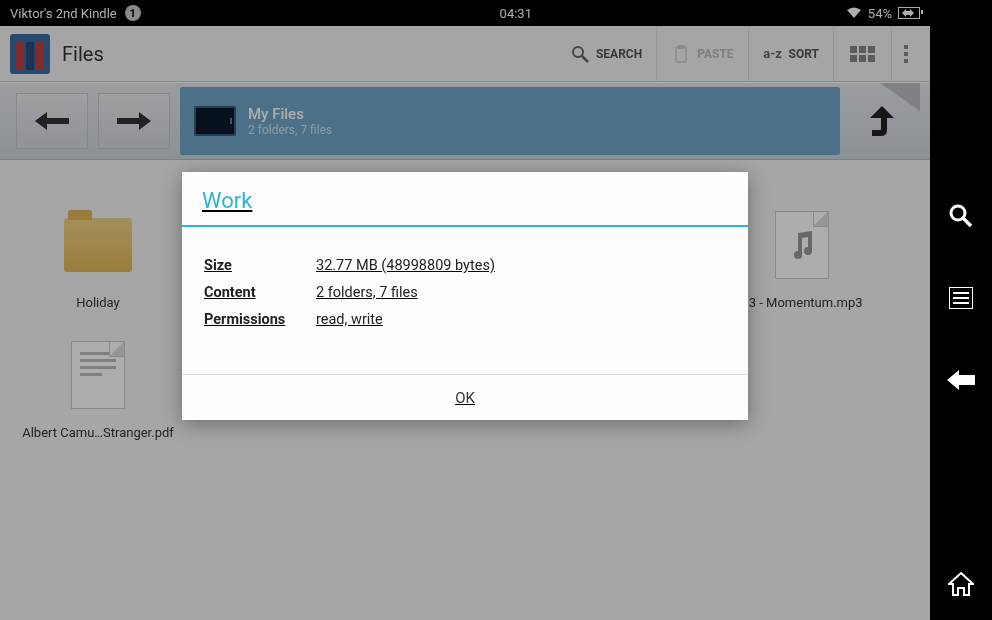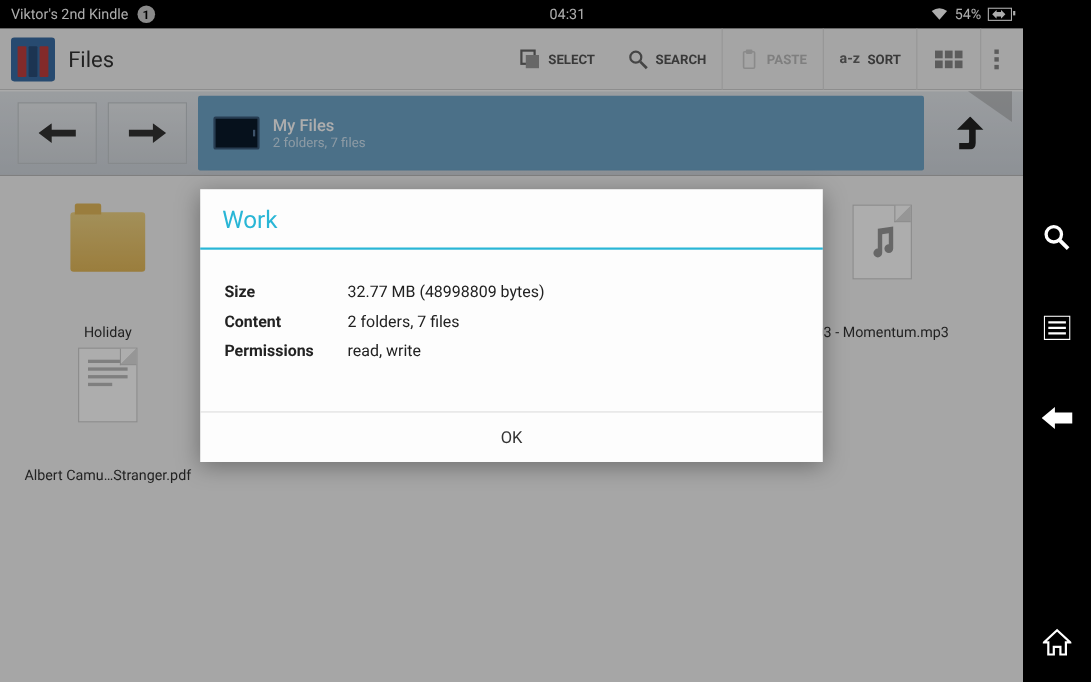--- a/index.html
+++ b/index.html
@@ -42,21 +42,21 @@
 .crumb { flex: 1; height: 68px; background: #6fa5c9; display: flex; align-items: center; padding: 0 14px; gap: 12px; border-radius: 2px; position: relative; }
 .crumb-icon { width: 42px; height: 30px; background: #0a1a2a; border: 2px solid #3a5a7a; border-radius: 2px; position: relative; }
 .crumb-icon::after { content: ""; position: absolute; right: 2px; top: 10px; width: 2px; height: 6px; background: #5a7a9a; }
 .crumb-text .t1 { color: #fff; font-size: 15px; font-weight: 500; }
 .crumb-text .t2 { color: #cfe4f2; font-size: 12px; }
 .up-arrow-wrap { width: 64px; height: 56px; display: flex; align-items: center; justify-content: center; position: relative; }
 .corner-fold { position: absolute; right: 10px; top: 0; width: 0; height: 0; border-left: 40px solid transparent; border-top: 28px solid #888; opacity: 0.4; }
 
 
 .content { flex: 1; background: #f5f5f5; padding: 20px 10px; display: flex; flex-wrap: wrap; align-content: flex-start; }
-.file-item { width: 176px; height: 130px; display: flex; flex-direction: column; align-items: center; justify-content: space-between; gap: 10px; }
+.file-item { width: 176px; height: 130px; display: flex; flex-direction: column; align-items: center; justify-content: flex-end; gap: 10px; }
 .file-icon-wrap { width: 80px; height: 80px; display: flex; align-items: center; justify-content: center; }
 .file-label { font-size: 13px; color: #333; text-align: center; max-width: 170px; overflow: hidden; white-space: nowrap; text-overflow: ellipsis; }
 
 
 .folder-icon { width: 68px; height: 54px; background: linear-gradient(#f0d484, #e4b95a); border-radius: 3px; position: relative; }
 .folder-icon::before { content: ""; position: absolute; top: -8px; left: 4px; width: 24px; height: 10px; background: #e4b95a; border-radius: 2px 2px 0 0; }
 
 
 .doc-icon { width: 54px; height: 68px; background: #fff; border: 1px solid #ccc; position: relative; display: flex; flex-direction: column; padding: 10px 8px; gap: 4px; }
 .doc-icon .line { height: 3px; background: #bbb; }
@@ -64,21 +64,21 @@
 .doc-icon::after { content: ""; position: absolute; top: 0; right: 0; width: 14px; height: 14px; background: linear-gradient(135deg, #fff 48%, #ddd 50%); border-bottom: 1px solid #ccc; border-left: 1px solid #ccc; }
 
 
 .music-icon { width: 54px; height: 68px; background: #fff; border: 1px solid #ccc; position: relative; display: flex; align-items: center; justify-content: center; }
 .music-icon::after { content: ""; position: absolute; top: 0; right: 0; width: 14px; height: 14px; background: linear-gradient(135deg, #fff 48%, #ddd 50%); border-bottom: 1px solid #ccc; border-left: 1px solid #ccc; }
 
 
 .dim { position: absolute; left: 0; top: 0; width: 930px; height: 620px; background: rgba(0,0,0,0.32); z-index: 5; }
 
 
-.dialog { position: absolute; left: 182px; top: 172px; width: 566px; background: #fdfdfd; z-index: 10; box-shadow: 0 4px 20px rgba(0,0,0,0.35); display: flex; flex-direction: column; }
+.dialog { position: absolute; left: 182px; top: 172px; width: 566px; background: #fdfdfd; z-index: 10; box-shadow: 0 4px 20px rgba(0,0,0,0.35); display: flex; flex-direction: column; text-decoration: underline; }
 .dialog-title { padding: 16px 20px 12px; color: #29b6d6; font-size: 22px; font-weight: 400; }
 .dialog-divider { height: 2px; background: #29b6d6; }
 .dialog-body { padding: 24px 20px 40px; }
 .info-table { width: 100%; font-size: 14.5px; color: #222; }
 .info-table td { padding: 4px 0; vertical-align: top; }
 .info-table td.k { font-weight: bold; width: 110px; }
 .dialog-footer { border-top: 1px solid #ddd; height: 46px; display: flex; align-items: center; justify-content: center; font-size: 15px; color: #333; cursor: pointer; }
 
 
 .side-bar .bottom { margin-top: auto; margin-bottom: 20px; }
@@ -114,29 +114,20 @@
   </div>
 
   <div class="action-bar">
     <div class="app-icon">
       <div class="binder r"></div>
         <div class="binder b"></div>
         <div class="binder r"></div>
     </div>
     <div class="app-title">Files</div>
     <div class="action-spacer"></div>
-    <div class="action-btn">
-      <span class="action-icon">
-        <svg width="20" height="20" viewBox="0 0 20 20">
-            <rect x="2" y="2" width="12" height="12" fill="none" stroke="#666" stroke-width="2"></rect>
-            <rect x="6" y="6" width="12" height="12" fill="#999"></rect>
-          </svg>
-      </span>
-      <span>SELECT</span>
-    </div>
     <div class="action-btn">
       <span class="action-icon">
         <svg width="20" height="20" viewBox="0 0 20 20">
             <circle cx="8" cy="8" r="5" fill="none" stroke="#666" stroke-width="2"></circle>
             <line x1="12" y1="12" x2="18" y2="18" stroke="#666" stroke-width="2.5"></line>
           </svg>
       </span>
       <span>SEARCH</span>
     </div>
     <div class="action-btn disabled divided">

